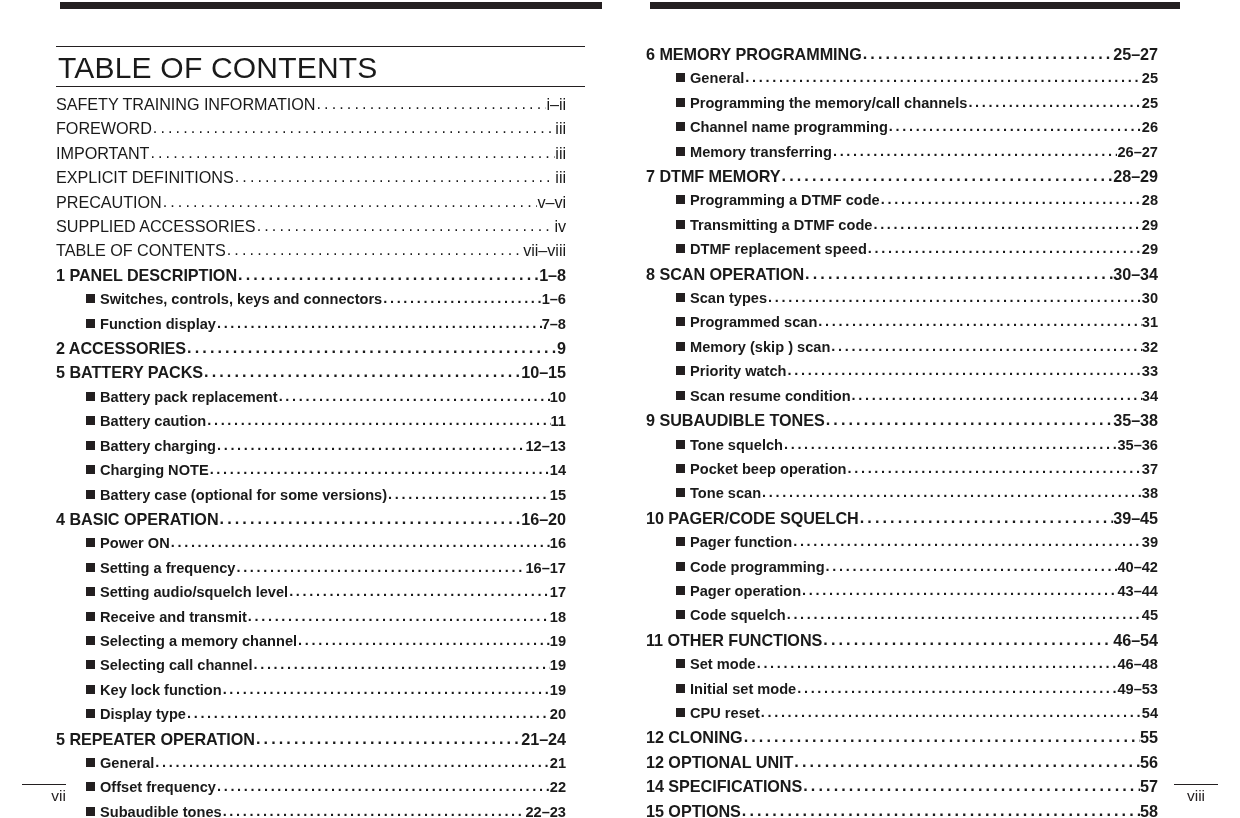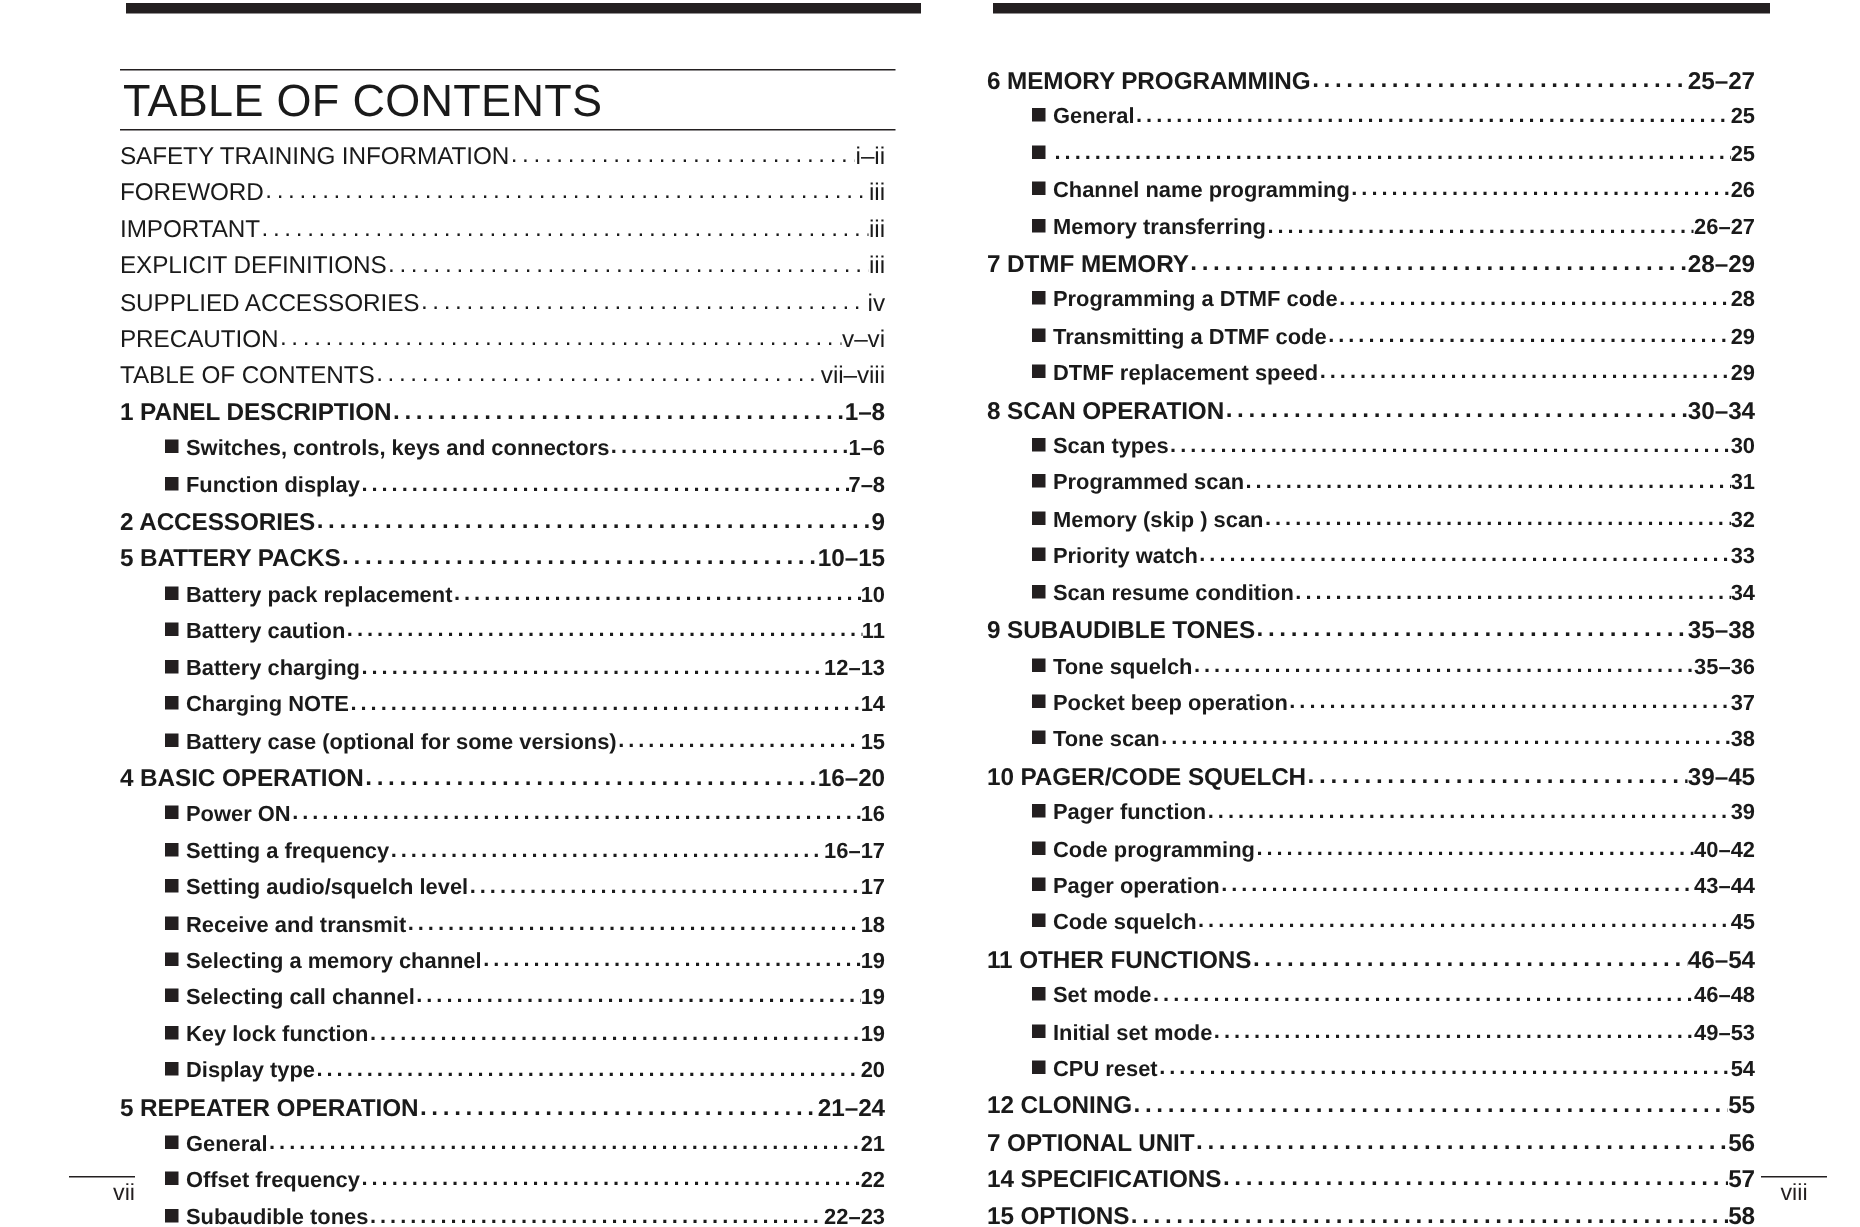--- a/index.html
+++ b/index.html
@@ -14,21 +14,20 @@
     font-family: "Liberation Sans", sans-serif;
     color: #1a1a1a;
     position: relative;
     overflow: hidden;
   }
 
   .spread {
     display: flex;
     width: 1240px;
     height: 818px;
-    padding-left: 24px;
   }
 
   .page {
     position: relative;
     width: 620px;
     height: 818px;
   }
 
   
   .topbar {
@@ -182,28 +181,28 @@
           <span class="label">IMPORTANT</span>
           <span class="leader"></span>
           <span class="pageno">iii</span>
         </li>
         <li class="entry lvl0">
           <span class="label">EXPLICIT DEFINITIONS</span>
           <span class="leader"></span>
           <span class="pageno">iii</span>
         </li>
         <li class="entry lvl0">
+          <span class="label">PRECAUTION</span>
+          <span class="leader"></span>
+          <span class="pageno">v–vi</span>
+        </li>
+        <li class="entry lvl0">
           <span class="label">SUPPLIED ACCESSORIES</span>
           <span class="leader"></span>
           <span class="pageno">iv</span>
-        </li>
-        <li class="entry lvl0">
-          <span class="label">PRECAUTION</span>
-          <span class="leader"></span>
-          <span class="pageno">v–vi</span>
         </li>
         <li class="entry lvl0">
           <span class="label">TABLE OF CONTENTS</span>
           <span class="leader"></span>
           <span class="pageno">vii–viii</span>
         </li>
         <li class="entry lvl1">
           <span class="label">1 PANEL DESCRIPTION</span>
           <span class="leader"></span>
           <span class="pageno">1–8</span>
@@ -355,20 +354,21 @@
           <span class="pageno">25–27</span>
         </li>
         <li class="entry lvl2">
           <span class="bullet"></span>
           <span class="label">General</span>
           <span class="leader"></span>
           <span class="pageno">25</span>
         </li>
         <li class="entry lvl2">
           <span class="bullet"></span>
+          <span class="label">Programming the memory/call channels</span>
           <span class="leader"></span>
           <span class="pageno">25</span>
         </li>
         <li class="entry lvl2">
           <span class="bullet"></span>
           <span class="label">Channel name programming</span>
           <span class="leader"></span>
           <span class="pageno">26</span>
         </li>
         <li class="entry lvl2">
@@ -509,21 +509,21 @@
           <span class="label">CPU reset</span>
           <span class="leader"></span>
           <span class="pageno">54</span>
         </li>
         <li class="entry lvl1">
           <span class="label">12 CLONING</span>
           <span class="leader"></span>
           <span class="pageno">55</span>
         </li>
         <li class="entry lvl1">
-          <span class="label">7 OPTIONAL UNIT</span>
+          <span class="label">12 OPTIONAL UNIT</span>
           <span class="leader"></span>
           <span class="pageno">56</span>
         </li>
         <li class="entry lvl1">
           <span class="label">14 SPECIFICATIONS</span>
           <span class="leader"></span>
           <span class="pageno">57</span>
         </li>
         <li class="entry lvl1">
           <span class="label">15 OPTIONS</span>

